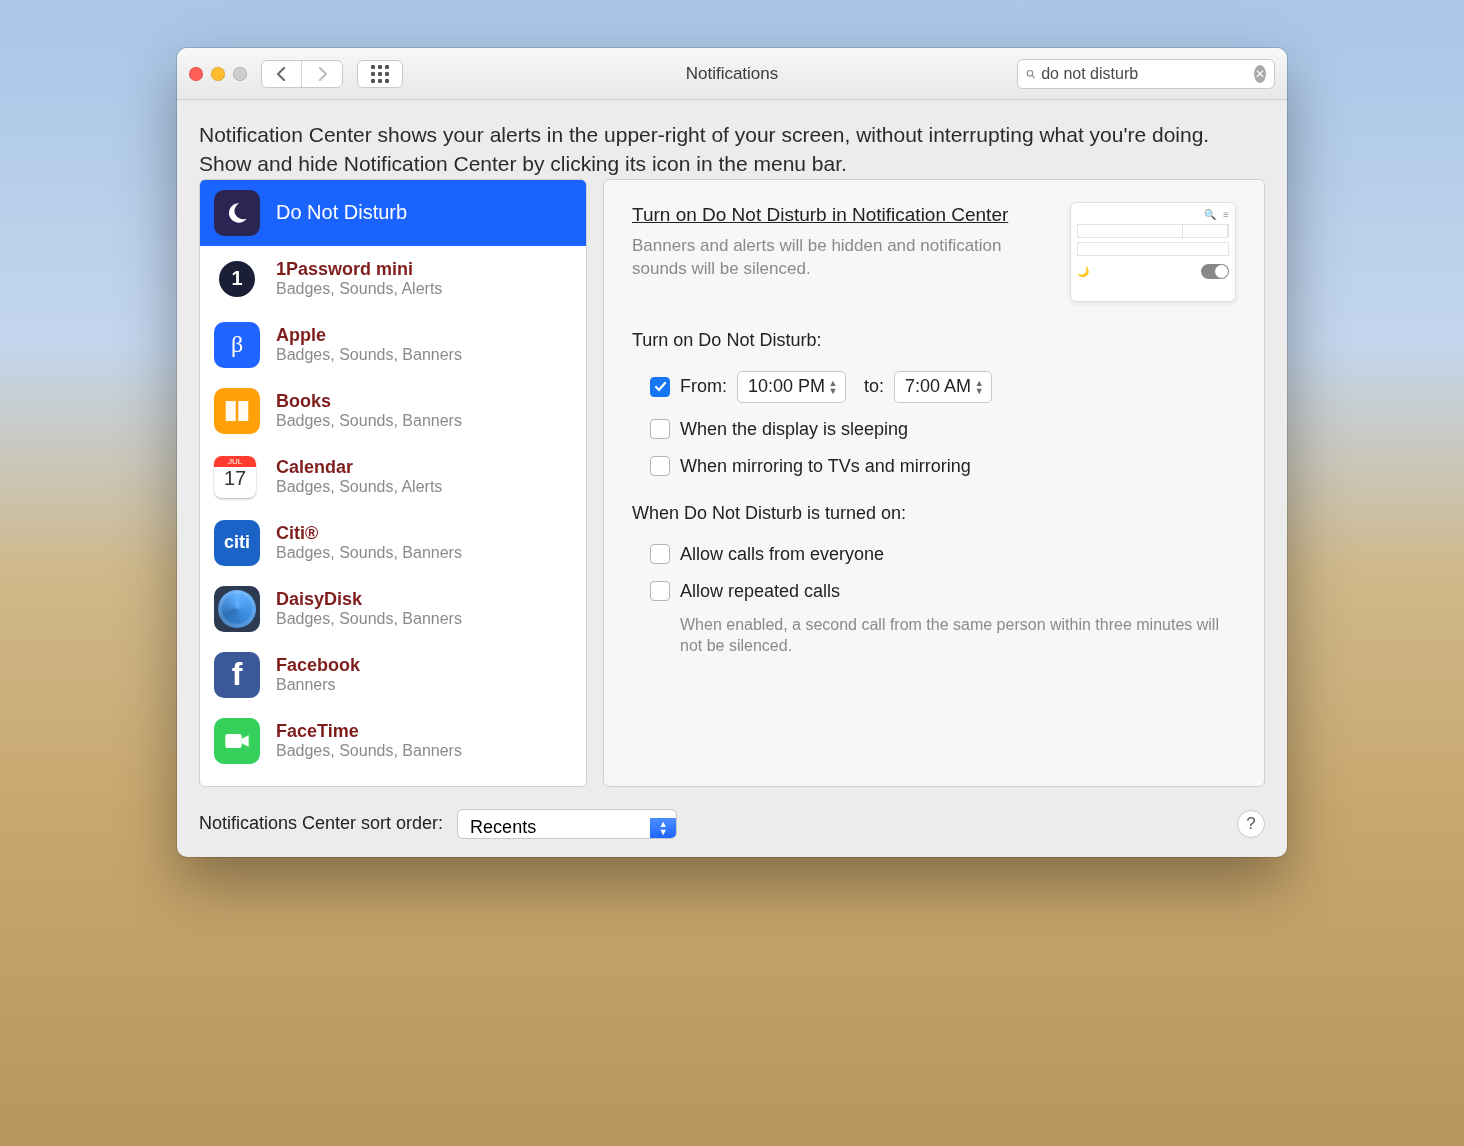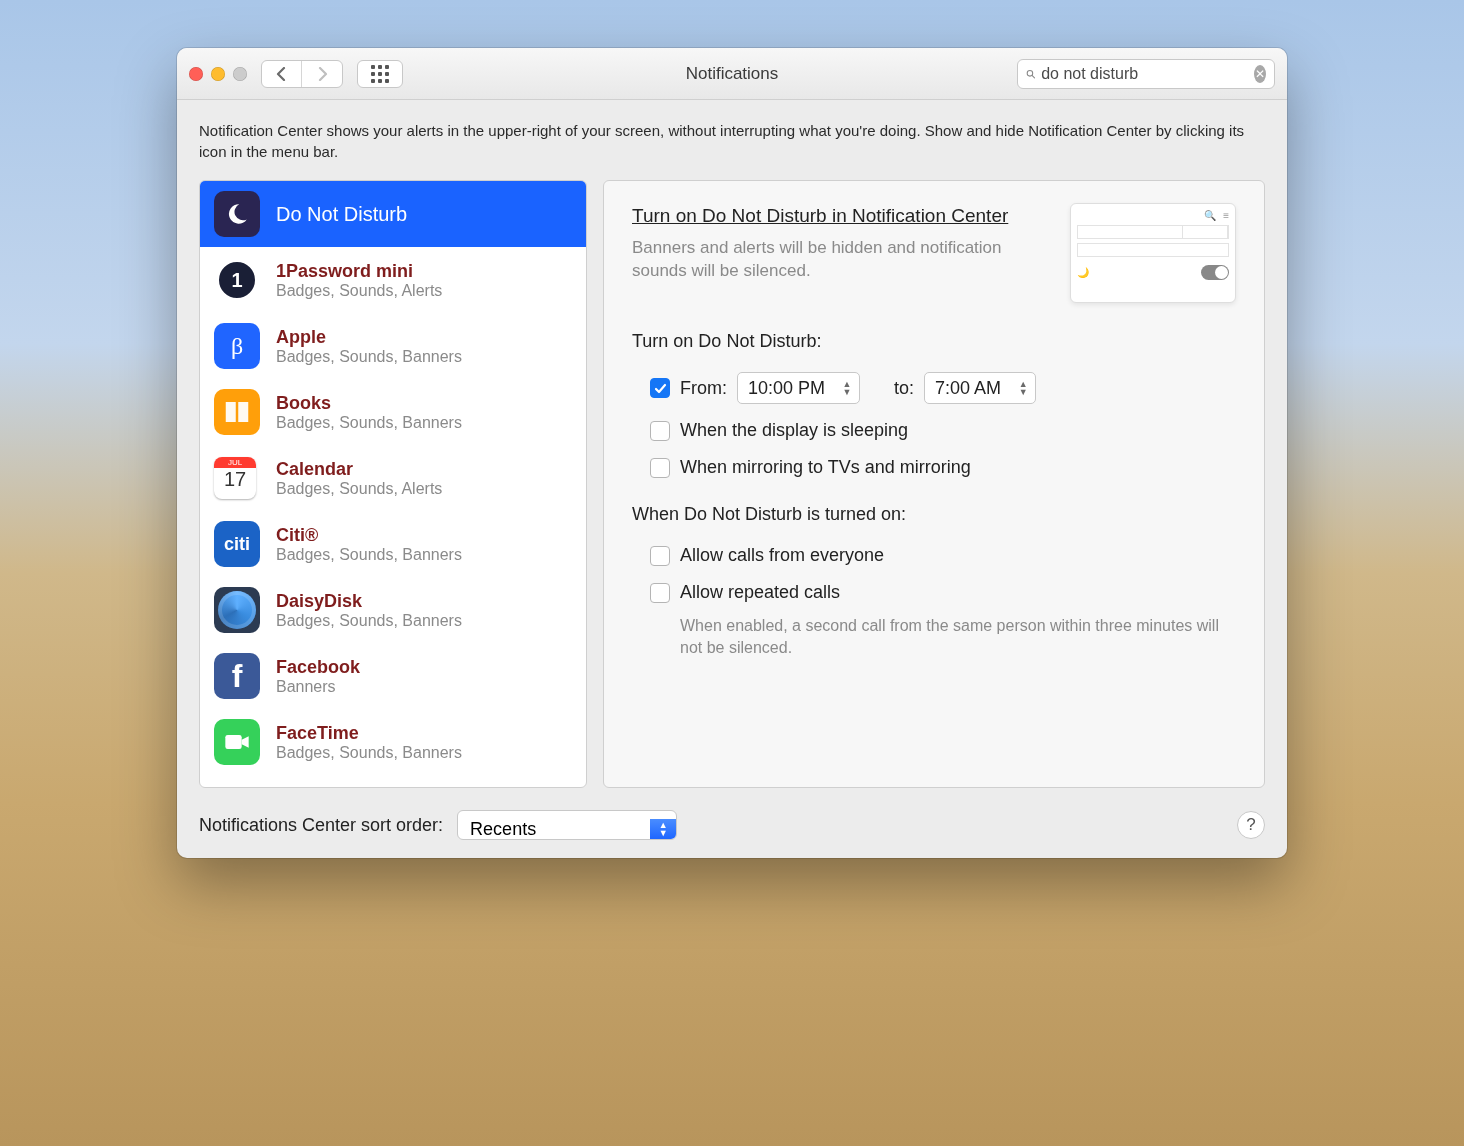--- a/index.html
+++ b/index.html
@@ -28,21 +28,21 @@
   .segbtns .seg:last-child{border-right:none;color:#bfbfbf}
   .iconbtn { width:46px; height:28px; background:#fff; border:1px solid #c8c8c8; border-radius:6px; display:flex;align-items:center;justify-content:center;}
   .title { position:absolute; left:0; right:0; text-align:center; font-size:17px; color:#3b3b3b; pointer-events:none;}
   .search { margin-left:auto; width:258px; height:30px; background:#fff; border:1px solid #c8c8c8; border-radius:6px;
     display:flex; align-items:center; padding:0 8px; gap:6px;}
   .search input { flex:1; border:none; outline:none; font-size:16px; color:#4a4a4a; background:transparent;}
   .clearbtn { width:18px; height:18px; border-radius:50%; background:#a8a8a8; color:#fff;
     display:flex;align-items:center;justify-content:center; font-size:12px; line-height:1;}
   
   .content { padding: 20px 22px 18px; }
-  .intro { font-size:15px; color:#2b2b2b; line-height:1.4; margin-bottom:18px; }
+  .intro { font-size:21px; color:#2b2b2b; line-height:1.4; }
   .columns { display:flex; gap:16px; }
   .sidebar { width:388px; height:608px; background:#fff; border:1px solid #cfcfcf; border-radius:6px; overflow:hidden auto;}
   .sidebar::-webkit-scrollbar{width:0}
   .sbitem { display:flex; align-items:center; gap:16px; padding:10px 14px; border-bottom:0; }
   .sbitem.selected { background:#1a63ff; color:#fff; }
   .sbitem .icon { width:46px; height:46px; border-radius:10px; flex-shrink:0; display:flex;align-items:center;justify-content:center; font-size:22px; color:#fff;}
   .sbitem .txt { display:flex; flex-direction:column; }
   .sbitem .name { font-size:18px; color:#7f1d1d;font-weight:bold; }
   .sbitem.selected .name { color:#fff; font-weight:500; font-size:20px;}
   .sbitem .sub { font-size:16px; color:#8a8a8a; }
@@ -57,21 +57,21 @@
   .preview .pv-row{height:14px; border:1px solid #e3e3e3; margin-bottom:4px;display:flex}
   .preview .pv-row>div{border-right:1px solid #e3e3e3;flex:1}
   .preview .pv-toggle{display:flex;justify-content:space-between;align-items:center;padding-top:4px}
   .pv-switch{width:28px;height:15px;background:#888;border-radius:8px;position:relative}
   .pv-switch::after{content:"";position:absolute;right:1px;top:1px;width:13px;height:13px;background:#fff;border-radius:50%}
   .section-title{font-size:18px;color:#222;margin:18px 0 12px}
   .checkrow { display:flex; align-items:center; gap:10px; padding:8px 0 8px 18px; font-size:18px; color:#222;}
   .cbox { width:20px; height:20px; border:1px solid #b5b5b5; border-radius:4px; background:#fff;
     display:flex;align-items:center;justify-content:center; flex-shrink:0;}
   .cbox.checked{background:#1576f6;border-color:#1576f6;color:#fff}
-  .timebox{height:32px;border:1px solid #c8c8c8;border-radius:5px;background:#fff;display:flex;align-items:center;padding:0 4px 0 10px;font-size:18px;gap:14px}
+  .timebox{height:32px;border:1px solid #c8c8c8;border-radius:5px;background:#fff;display:flex;align-items:center;padding:0 4px 0 10px;font-size:18px;gap:0}
   .stepper{width:16px;display:flex;flex-direction:column;gap:0;color:#6a6a6a;font-size:9px;line-height:8px;text-align:center}
   .hint{font-size:16px;color:#8a8a8a;padding:4px 0 0 48px;line-height:1.35}
   .footer{display:flex;align-items:center;gap:14px;padding-top:22px}
   .footer-label{font-size:18px;color:#222}
   .select{height:30px;min-width:220px;background:#fff;border:1px solid #c8c8c8;border-radius:6px;display:flex;align-items:center;padding:8px 0 0 12px;font-size:18px;position:relative;overflow:hidden}
   .select .handle{width:26px;height:100%;background:linear-gradient(#4a8dff,#1e66ff);display:flex;flex-direction:column;align-items:center;justify-content:center;margin-left:auto;color:#fff;font-size:9px;line-height:8px}
   .helpbtn{margin-left:auto;width:28px;height:28px;border:1px solid #c8c8c8;border-radius:50%;background:#fff;display:flex;align-items:center;justify-content:center;font-size:17px;color:#555}
   .grid-icon{display:grid;grid-template-columns:repeat(3,4px);grid-template-rows:repeat(3,4px);gap:3px}
   .grid-icon span{background:#555;border-radius:1px}
 </style>
@@ -252,21 +252,21 @@
               </svg>
           </div>
           <span>From:</span>
           <div class="timebox">
             <span>10:00 PM</span>
             <div class="stepper">
                 <span>▲</span>
                 <span>▼</span>
               </div>
           </div>
-          <span style="margin-left:24px">to:</span>
+          <span style="margin-left:8px">to:</span>
           <div class="timebox">
             <span>7:00 AM</span>
             <div class="stepper">
                 <span>▲</span>
                 <span>▼</span>
               </div>
           </div>
         </div>
 
         <div class="checkrow">

